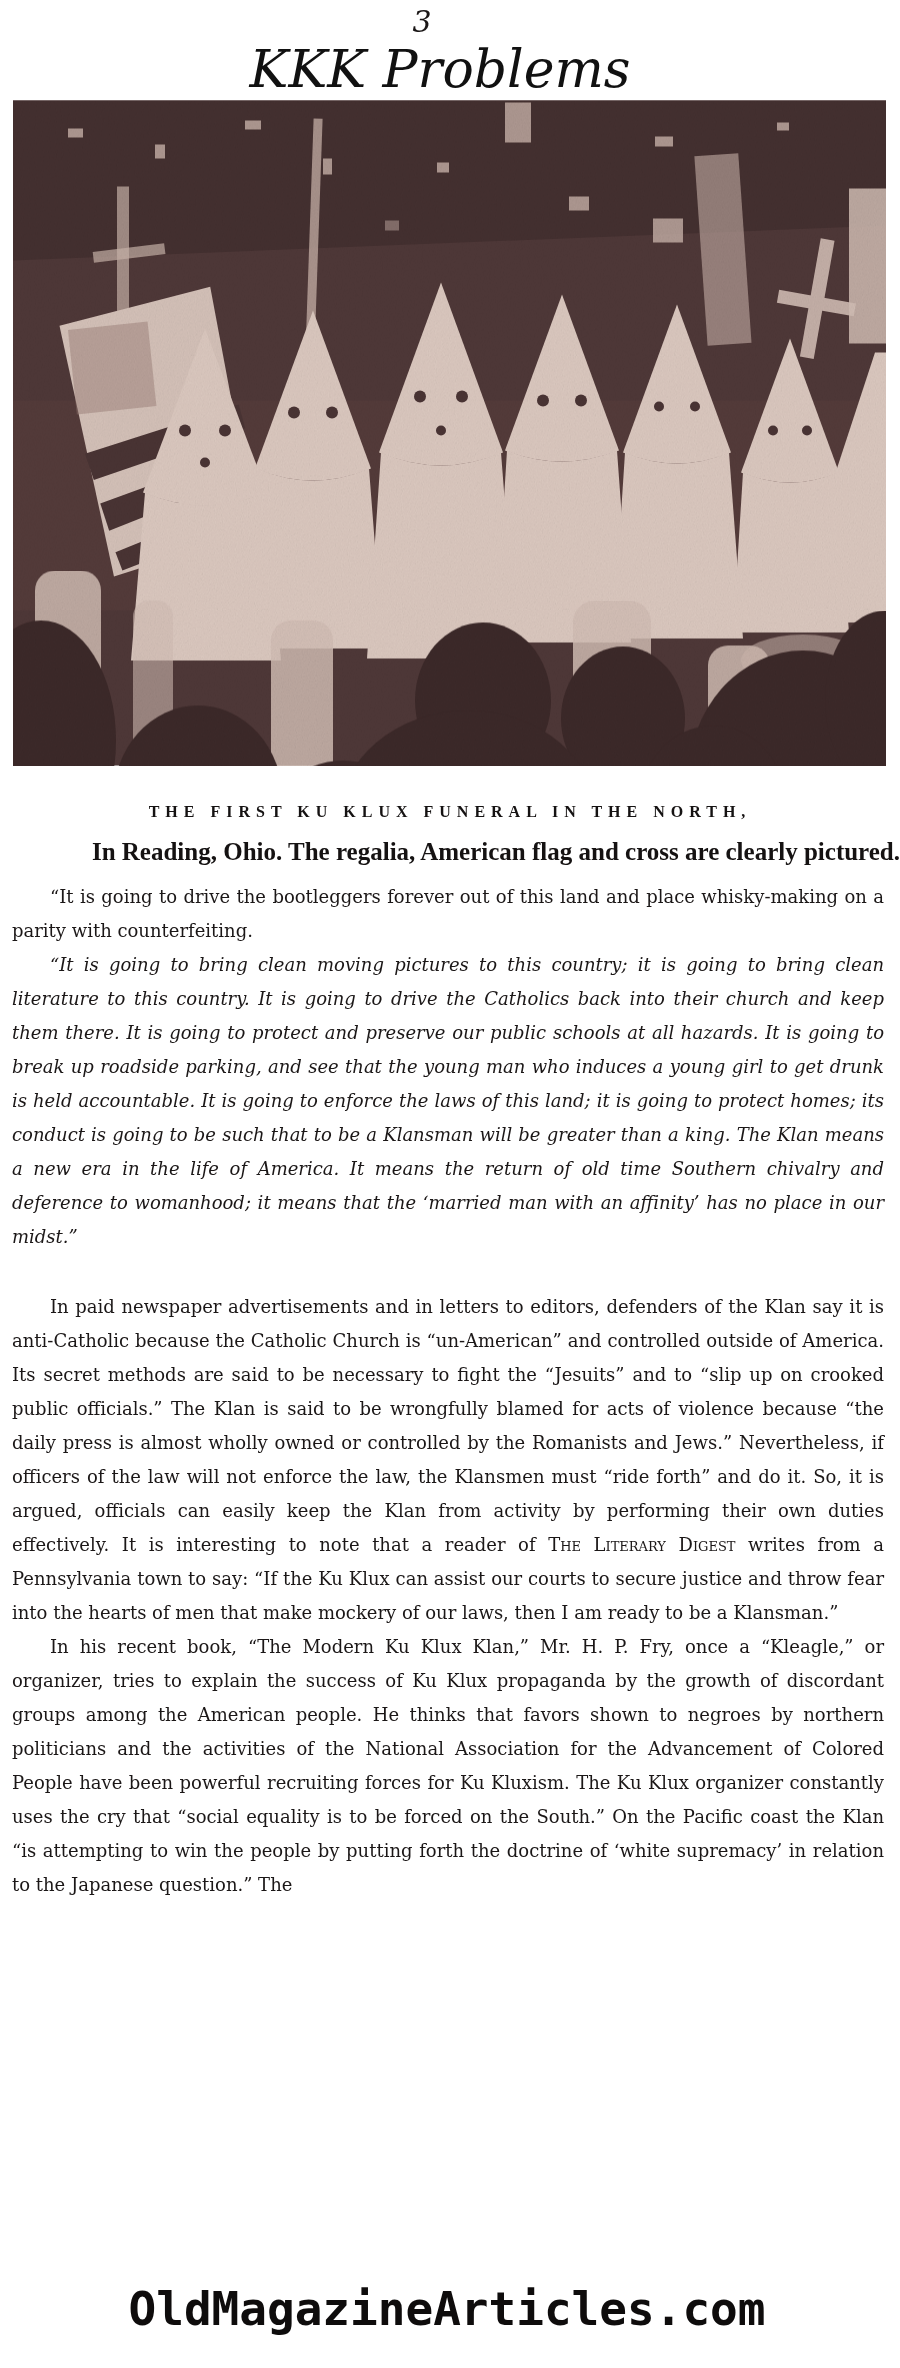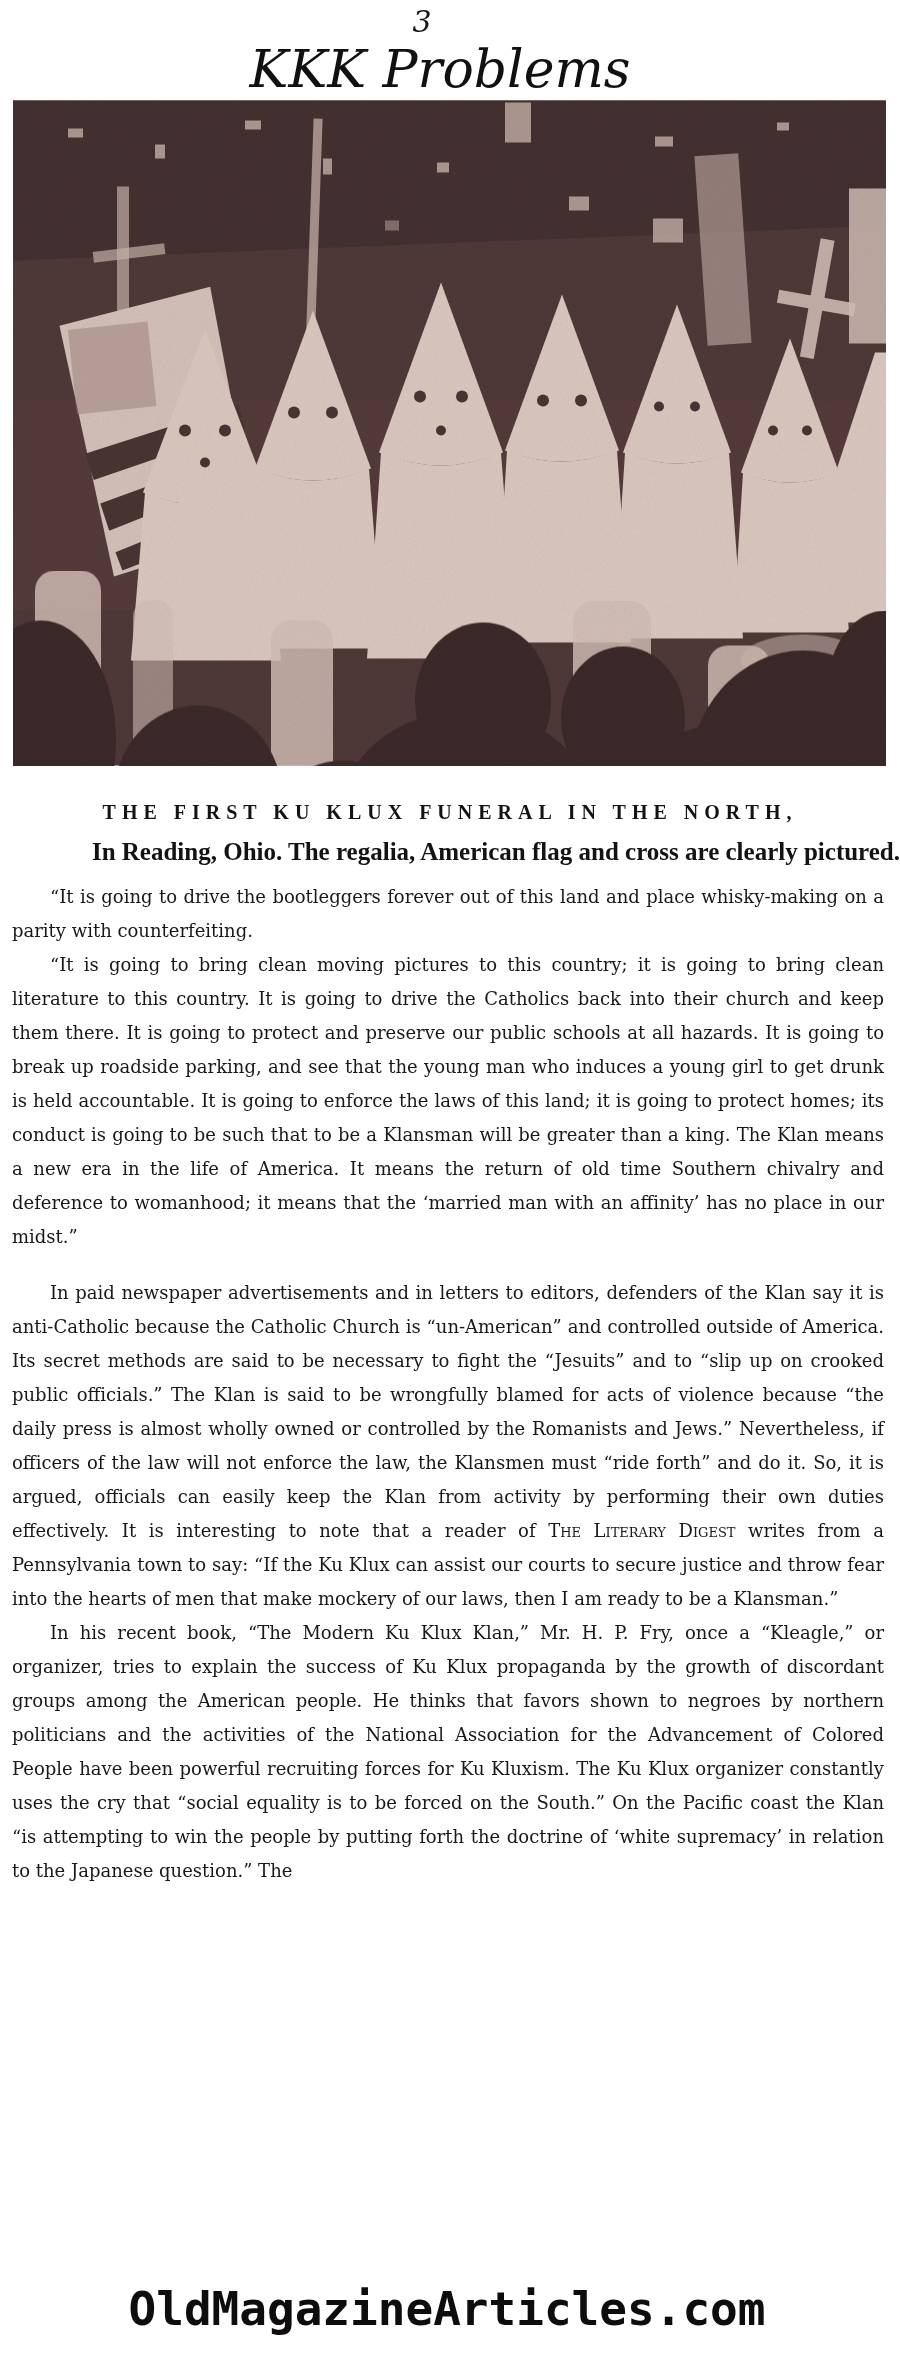--- a/index.html
+++ b/index.html
@@ -31,21 +31,21 @@
   .photo{
     margin:2px 14px 0 13px;
     width:873px;height:666px;
     line-height:0;
   }
   .caption-main{
     margin-top:32px;
     text-align:center;
     font-family:"Liberation Serif", serif;
     font-weight:bold;
-    font-size:20px;
+    font-size:16px;
     line-height:28px;
     letter-spacing:6px;
     color:#151212;
   }
   .caption-sub{
     margin-top:10px;
     text-align:right;
     font-family:"Liberation Serif", serif;
     font-weight:bold;
     font-size:25px;
@@ -55,21 +55,21 @@
   }
   .body-text{
     margin-top:12px;
     padding:0 16px 0 12px;
     text-align:justify;
     font-size:18px;
     line-height:34px;
   }
   .body-text p{margin:0;}
   .body-text p.indent{text-indent:38px;}
-  .body-text p.gap-after{margin-bottom:22px;}
+  .body-text p.gap-after{margin-bottom:36px;font-style:italic;}
   .smallcaps{font-variant:small-caps;}
   .watermark{
     position:absolute;
     top:2282px;left:0;
     width:100%;
     text-align:center;
     font-family:"DejaVu Sans Mono", monospace;
     font-weight:bold;
     font-size:46px;
     letter-spacing:0px;

